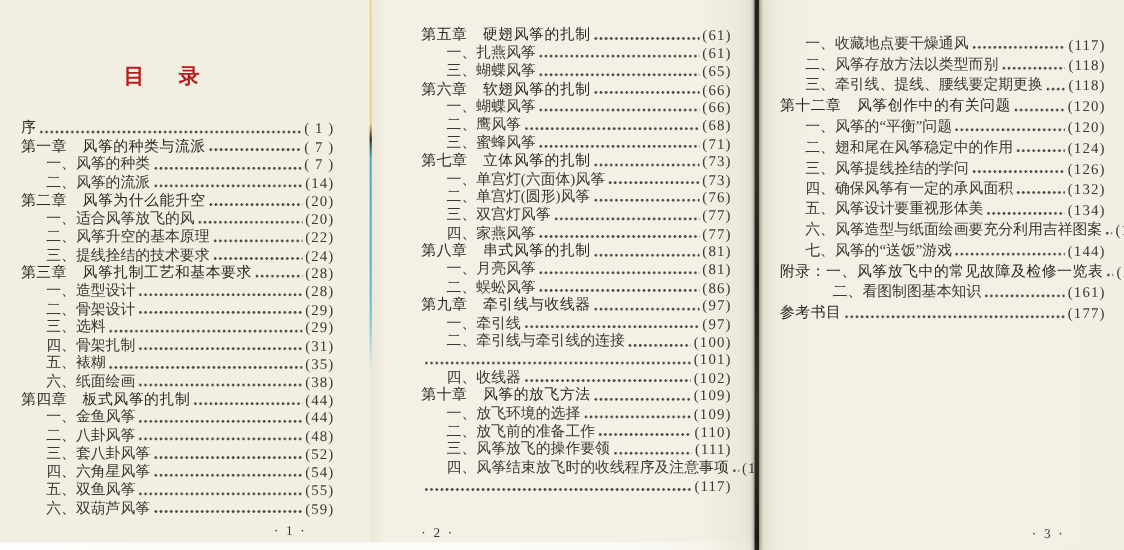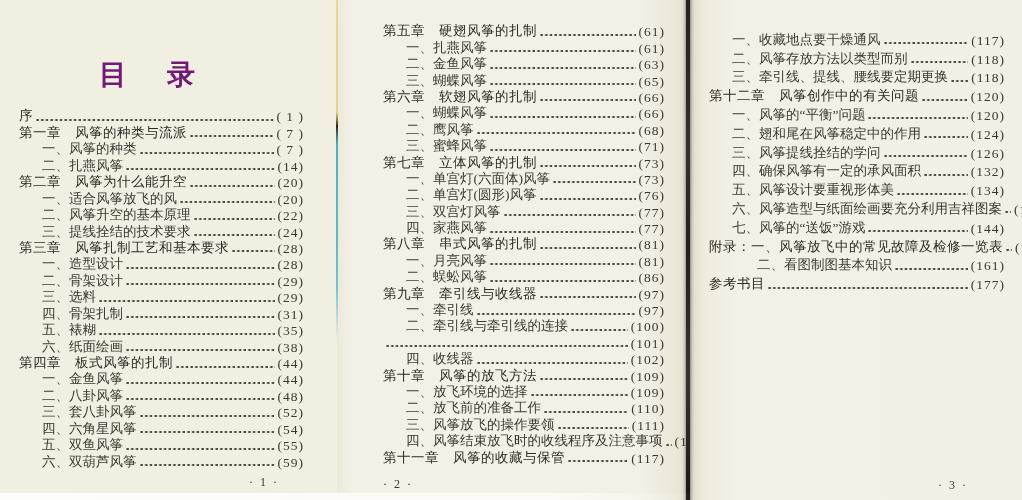--- a/index.html
+++ b/index.html
@@ -33,21 +33,21 @@
     position:absolute;left:686px;top:0;width:4px;height:500px;
     background:linear-gradient(180deg,#23211e 0%,#34312c 30%,#211f1c 50%,#37342e 75%,#191714 100%);
     box-shadow:0 0 3px 1px rgba(40,38,34,.45);
   }
   #bottom-strip{
     position:absolute;left:0;bottom:0;width:692px;height:7px;
     background:linear-gradient(90deg,#fdfdfb 0%,#fbfaf6 80%,rgba(251,250,246,0) 100%);
   }
   .toc-title-h{
     position:absolute;top:56px;left:0;width:300px;text-align:center;
-    font-size:28px;font-weight:bold;color:#701a75;letter-spacing:6px;
+    font-size:19px;font-weight:bold;color:#b91c1c;letter-spacing:6px;
   }
   .toc{position:absolute;display:block;}
   #toc-1{left:19px;right:33px;top:109px;}
   #toc-2{left:46px;right:23px;top:24px;}
   #toc-3{left:21px;right:17px;top:30px;}
   .toc-row{display:flex;align-items:flex-end;font-size:13.5px;white-space:nowrap;}
   #toc-1 .toc-row{height:16.45px;}
   #toc-2 .toc-row{height:16.4px;}
   #toc-3 .toc-row{height:18.8px;}
   .toc-row.ch .toc-entry-title{font-weight:normal;color:#2c2a25;letter-spacing:.5px;}
@@ -83,21 +83,21 @@
         <span class="toc-entry-title">第一章　风筝的种类与流派</span>
         <span class="dots"></span>
         <span class="toc-page">( 7 )</span>
       </div>
       <div class="toc-row it">
         <span class="toc-entry-title">一、风筝的种类</span>
         <span class="dots"></span>
         <span class="toc-page">( 7 )</span>
       </div>
       <div class="toc-row it">
-        <span class="toc-entry-title">二、扎燕风筝</span>
+        <span class="toc-entry-title">二、风筝的流派</span>
         <span class="dots"></span>
         <span class="toc-page">(14)</span>
       </div>
       <div class="toc-row ch">
         <span class="toc-entry-title">第二章　风筝为什么能升空</span>
         <span class="dots"></span>
         <span class="toc-page">(20)</span>
       </div>
       <div class="toc-row it">
         <span class="toc-entry-title">一、适合风筝放飞的风</span>
@@ -194,25 +194,20 @@
         <span class="toc-entry-title">第五章　硬翅风筝的扎制</span>
         <span class="dots"></span>
         <span class="toc-page">(61)</span>
       </div>
       <div class="toc-row it">
         <span class="toc-entry-title">一、扎燕风筝</span>
         <span class="dots"></span>
         <span class="toc-page">(61)</span>
       </div>
       <div class="toc-row it">
-        <span class="toc-entry-title">二、金鱼风筝</span>
-        <span class="dots"></span>
-        <span class="toc-page">(63)</span>
-      </div>
-      <div class="toc-row it">
         <span class="toc-entry-title">三、蝴蝶风筝</span>
         <span class="dots"></span>
         <span class="toc-page">(65)</span>
       </div>
       <div class="toc-row ch">
         <span class="toc-entry-title">第六章　软翅风筝的扎制</span>
         <span class="dots"></span>
         <span class="toc-page">(66)</span>
       </div>
       <div class="toc-row it">
@@ -313,21 +308,20 @@
         <span class="toc-entry-title">三、风筝放飞的操作要领</span>
         <span class="dots"></span>
         <span class="toc-page">(111)</span>
       </div>
       <div class="toc-row it">
         <span class="toc-entry-title">四、风筝结束放飞时的收线程序及注意事项</span>
         <span class="dots"></span>
         <span class="toc-page">(114)</span>
       </div>
       <div class="toc-row ch">
-        <span class="toc-entry-title">第十一章　风筝的收藏与保管</span>
         <span class="dots"></span>
         <span class="toc-page">(117)</span>
       </div>
     </div>
   <div class="page-footer" id="footer-2">· 2 ·</div>
 </div>
 
 <div class="page" id="page-right">
   <div class="toc" id="toc-3">
       <div class="toc-row it">

